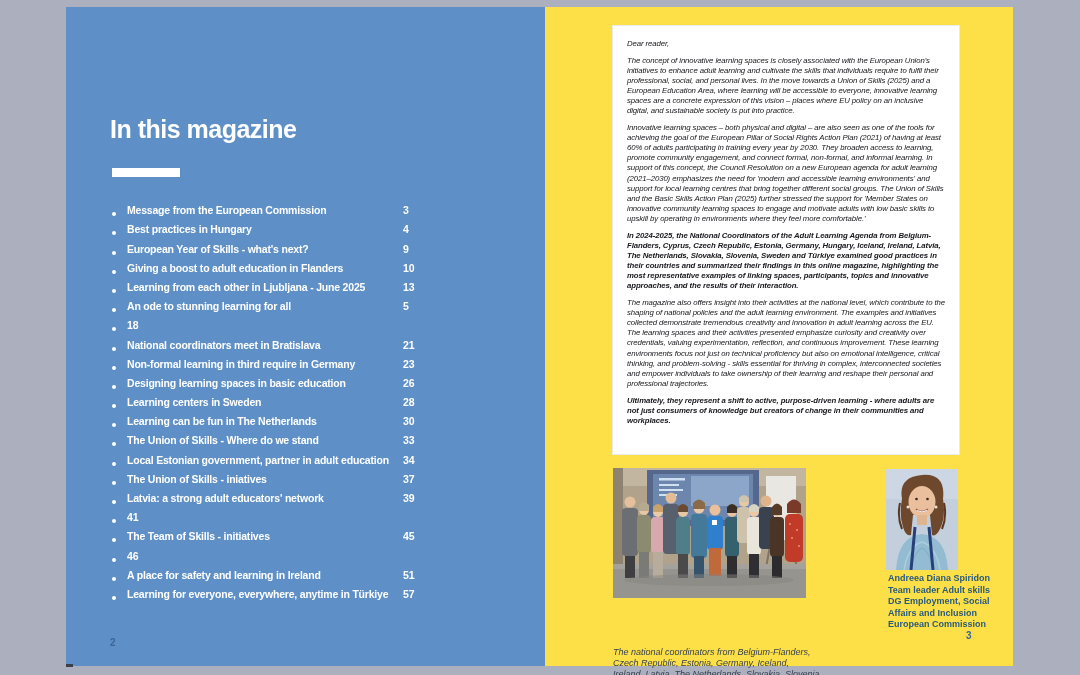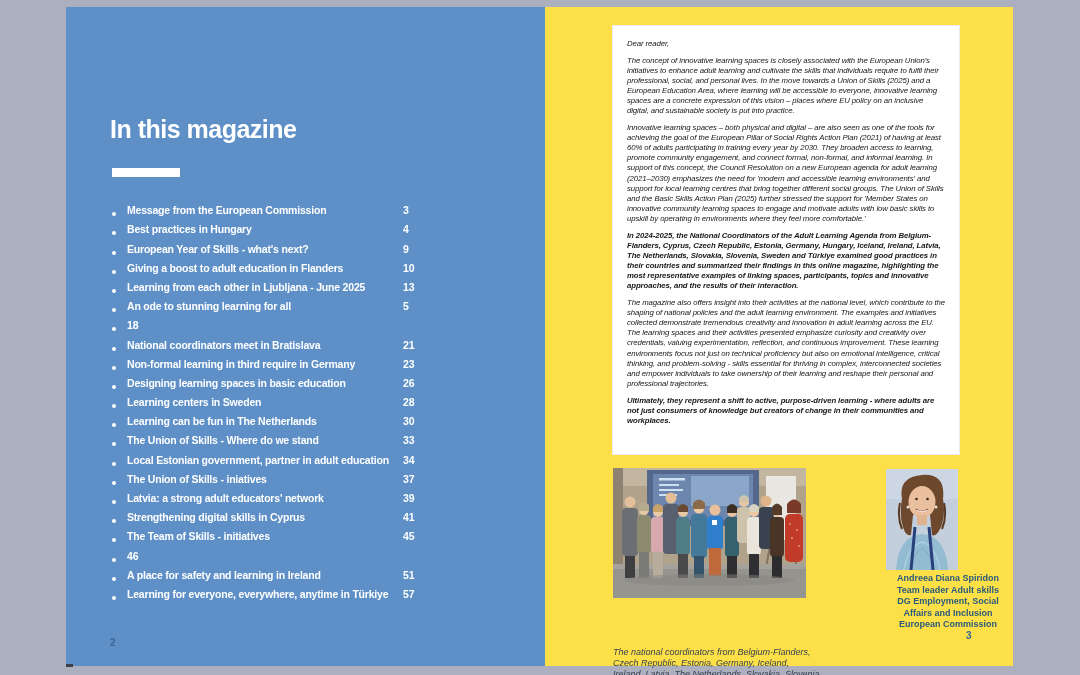--- a/index.html
+++ b/index.html
@@ -23,21 +23,21 @@
   .page-right { position:absolute; left:545px; top:7px; width:468px; height:659px; background:#fde047; }
   .letter-box { position:absolute; left:67px; top:18px; width:348px; height:430px; background:#ffffff; border:1px solid rgba(0,0,0,0.08); padding:13px 14px; overflow:hidden; }
   .letter-box p { font-size:7.8px; font-style:italic; line-height:1.3; color:#17171c; margin-bottom:6.5px; letter-spacing:-0.1px; }
   .letter-box p.p-bold { font-weight:700; }
   .salutation { margin-bottom:8px; }
 
   .group-photo { position:absolute; left:68px; top:461px; width:193px; height:130px; }
   .caption-left { position:absolute; left:68px; top:595px; width:208px; font-size:9px; font-style:italic; color:#333f50; line-height:11px;margin-top:45px; }
   .portrait-photo { position:absolute; left:341px; top:462px; width:72px; height:101px; }
   .caption-right { position:absolute; left:343px; top:566px; width:120px; font-size:9px; font-weight:700; color:#2a5a7c; line-height:11.5px; }
-  .caption-right div { white-space:nowrap;text-align:center; }
+  .caption-right div { white-space:nowrap; }
   .page-num-right { left:421px; top:623px; position:absolute; font-size:10px; font-weight:700; color:#3c6494; }
 
   svg { display:block; }
 </style>
 </head>
 <body>
 
 <div class="page-left">
   <h1 class="magazine-title">In this magazine</h1>
   <div class="title-bar"></div>
@@ -116,21 +116,20 @@
         <span class="toc-text">The Union of Skills - iniatives</span>
         <span class="toc-num">37</span>
       </li>
       <li class="toc-row">
         <span class="bullet"></span>
         <span class="toc-text">Latvia: a strong adult educators' network</span>
         <span class="toc-num">39</span>
       </li>
       <li class="toc-row">
         <span class="bullet"></span>
-        <span class="toc-text">Strengthening digital skills in Cyprus</span>
         <span class="toc-num">41</span>
       </li>
       <li class="toc-row">
         <span class="bullet"></span>
         <span class="toc-text">The Team of Skills - initiatives</span>
         <span class="toc-num">45</span>
       </li>
       <li class="toc-row">
         <span class="bullet"></span>
         <span class="toc-num">46</span>

